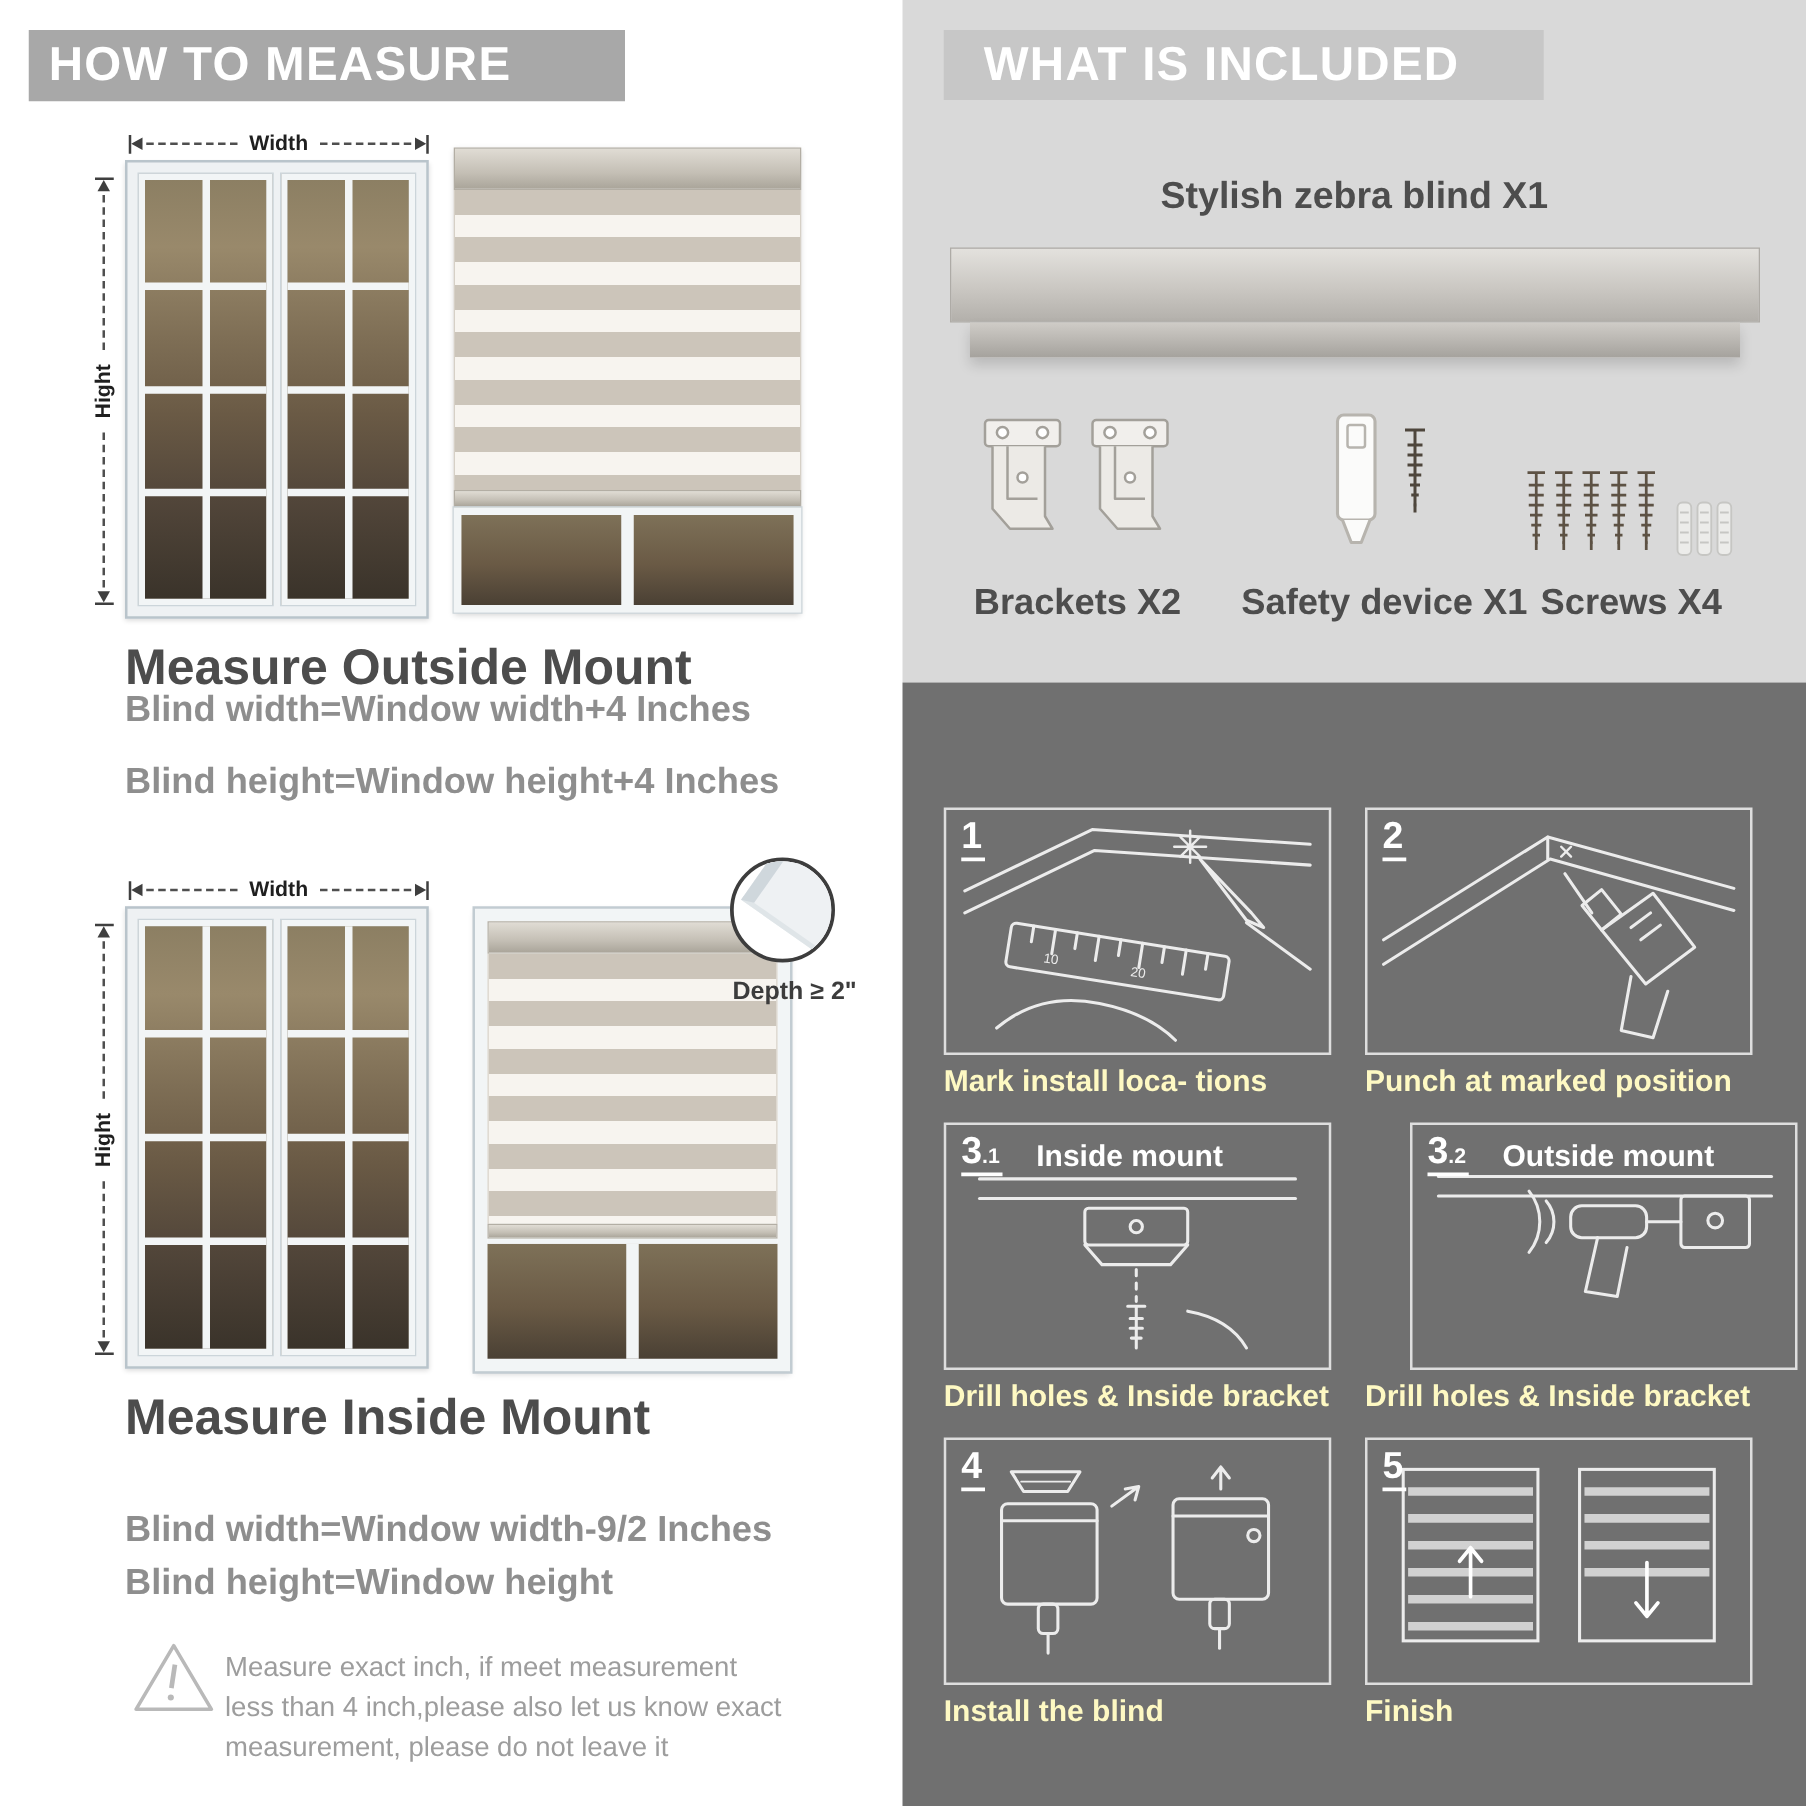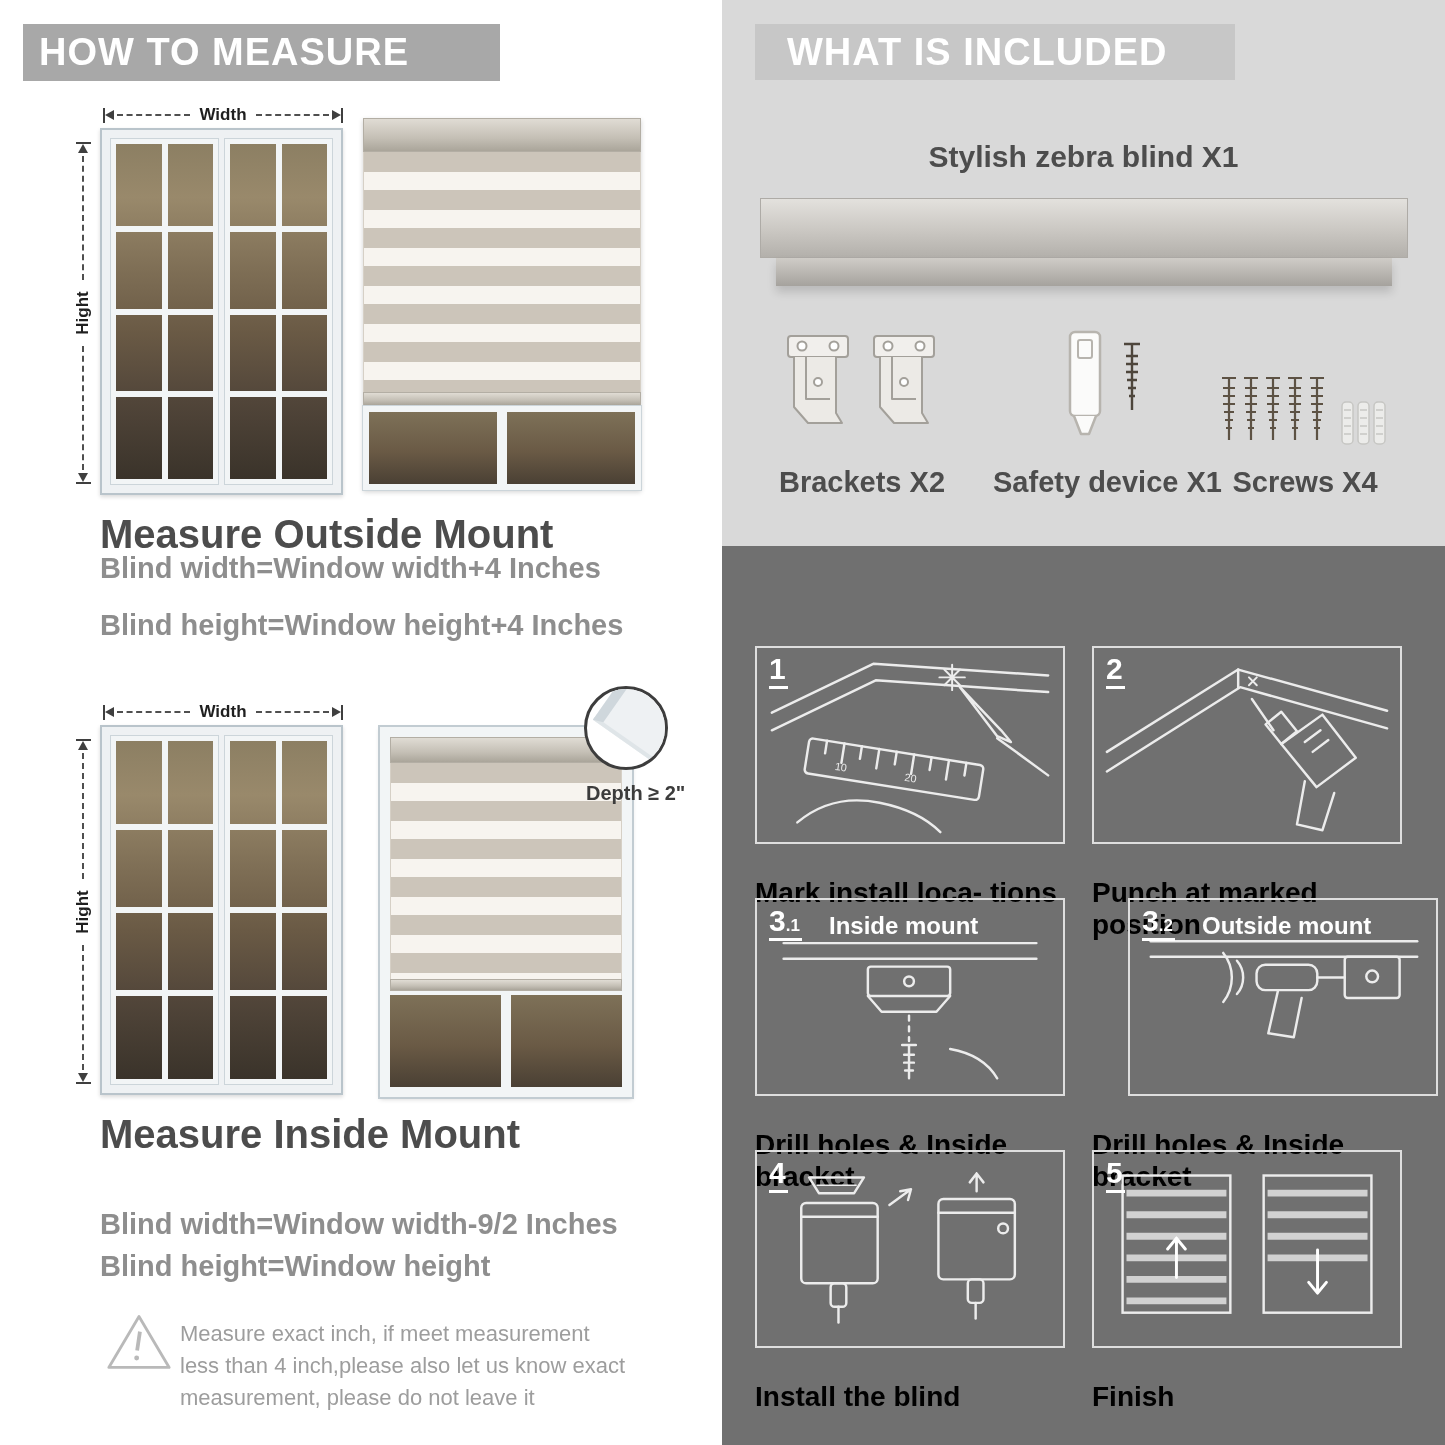--- a/index.html
+++ b/index.html
@@ -126,21 +126,21 @@
     color:#3c3c3c; font-size:38px; font-weight:bold; line-height:57px; padding-left:14px; letter-spacing:1px;
   }
   .panel { position:absolute; width:310px; height:198px; border:2px solid #dedede; }
   .step-num {
     position:absolute; top:6px; left:12px; color:#fff; font-weight:bold; font-size:30px;
     border-bottom:3px solid #fff; padding:0 2px 2px 0; z-index:2; line-height:1;
   }
   .step-num .sub { font-size:17px; }
   .step-title { position:absolute; top:12px; left:72px; color:#fff; font-weight:bold; font-size:24px; z-index:2; }
   .art { position:absolute; inset:0; width:100%; height:100%; }
-  .pcaption { position:absolute; width:312px; color:#000000; font-weight:bold; font-size:28px;margin-top:25px; }
+  .pcaption { position:absolute; width:312px; color:#fef9c3; font-weight:bold; font-size:24px; }
 </style>
 </head>
 <body>
 
 <div class="page">
 
   <div class="abs banner-left">HOW TO MEASURE</div>
 
   <div class="abs harrow" style="left:103px;top:105px;width:240px;">
     <span class="tickv"></span>

